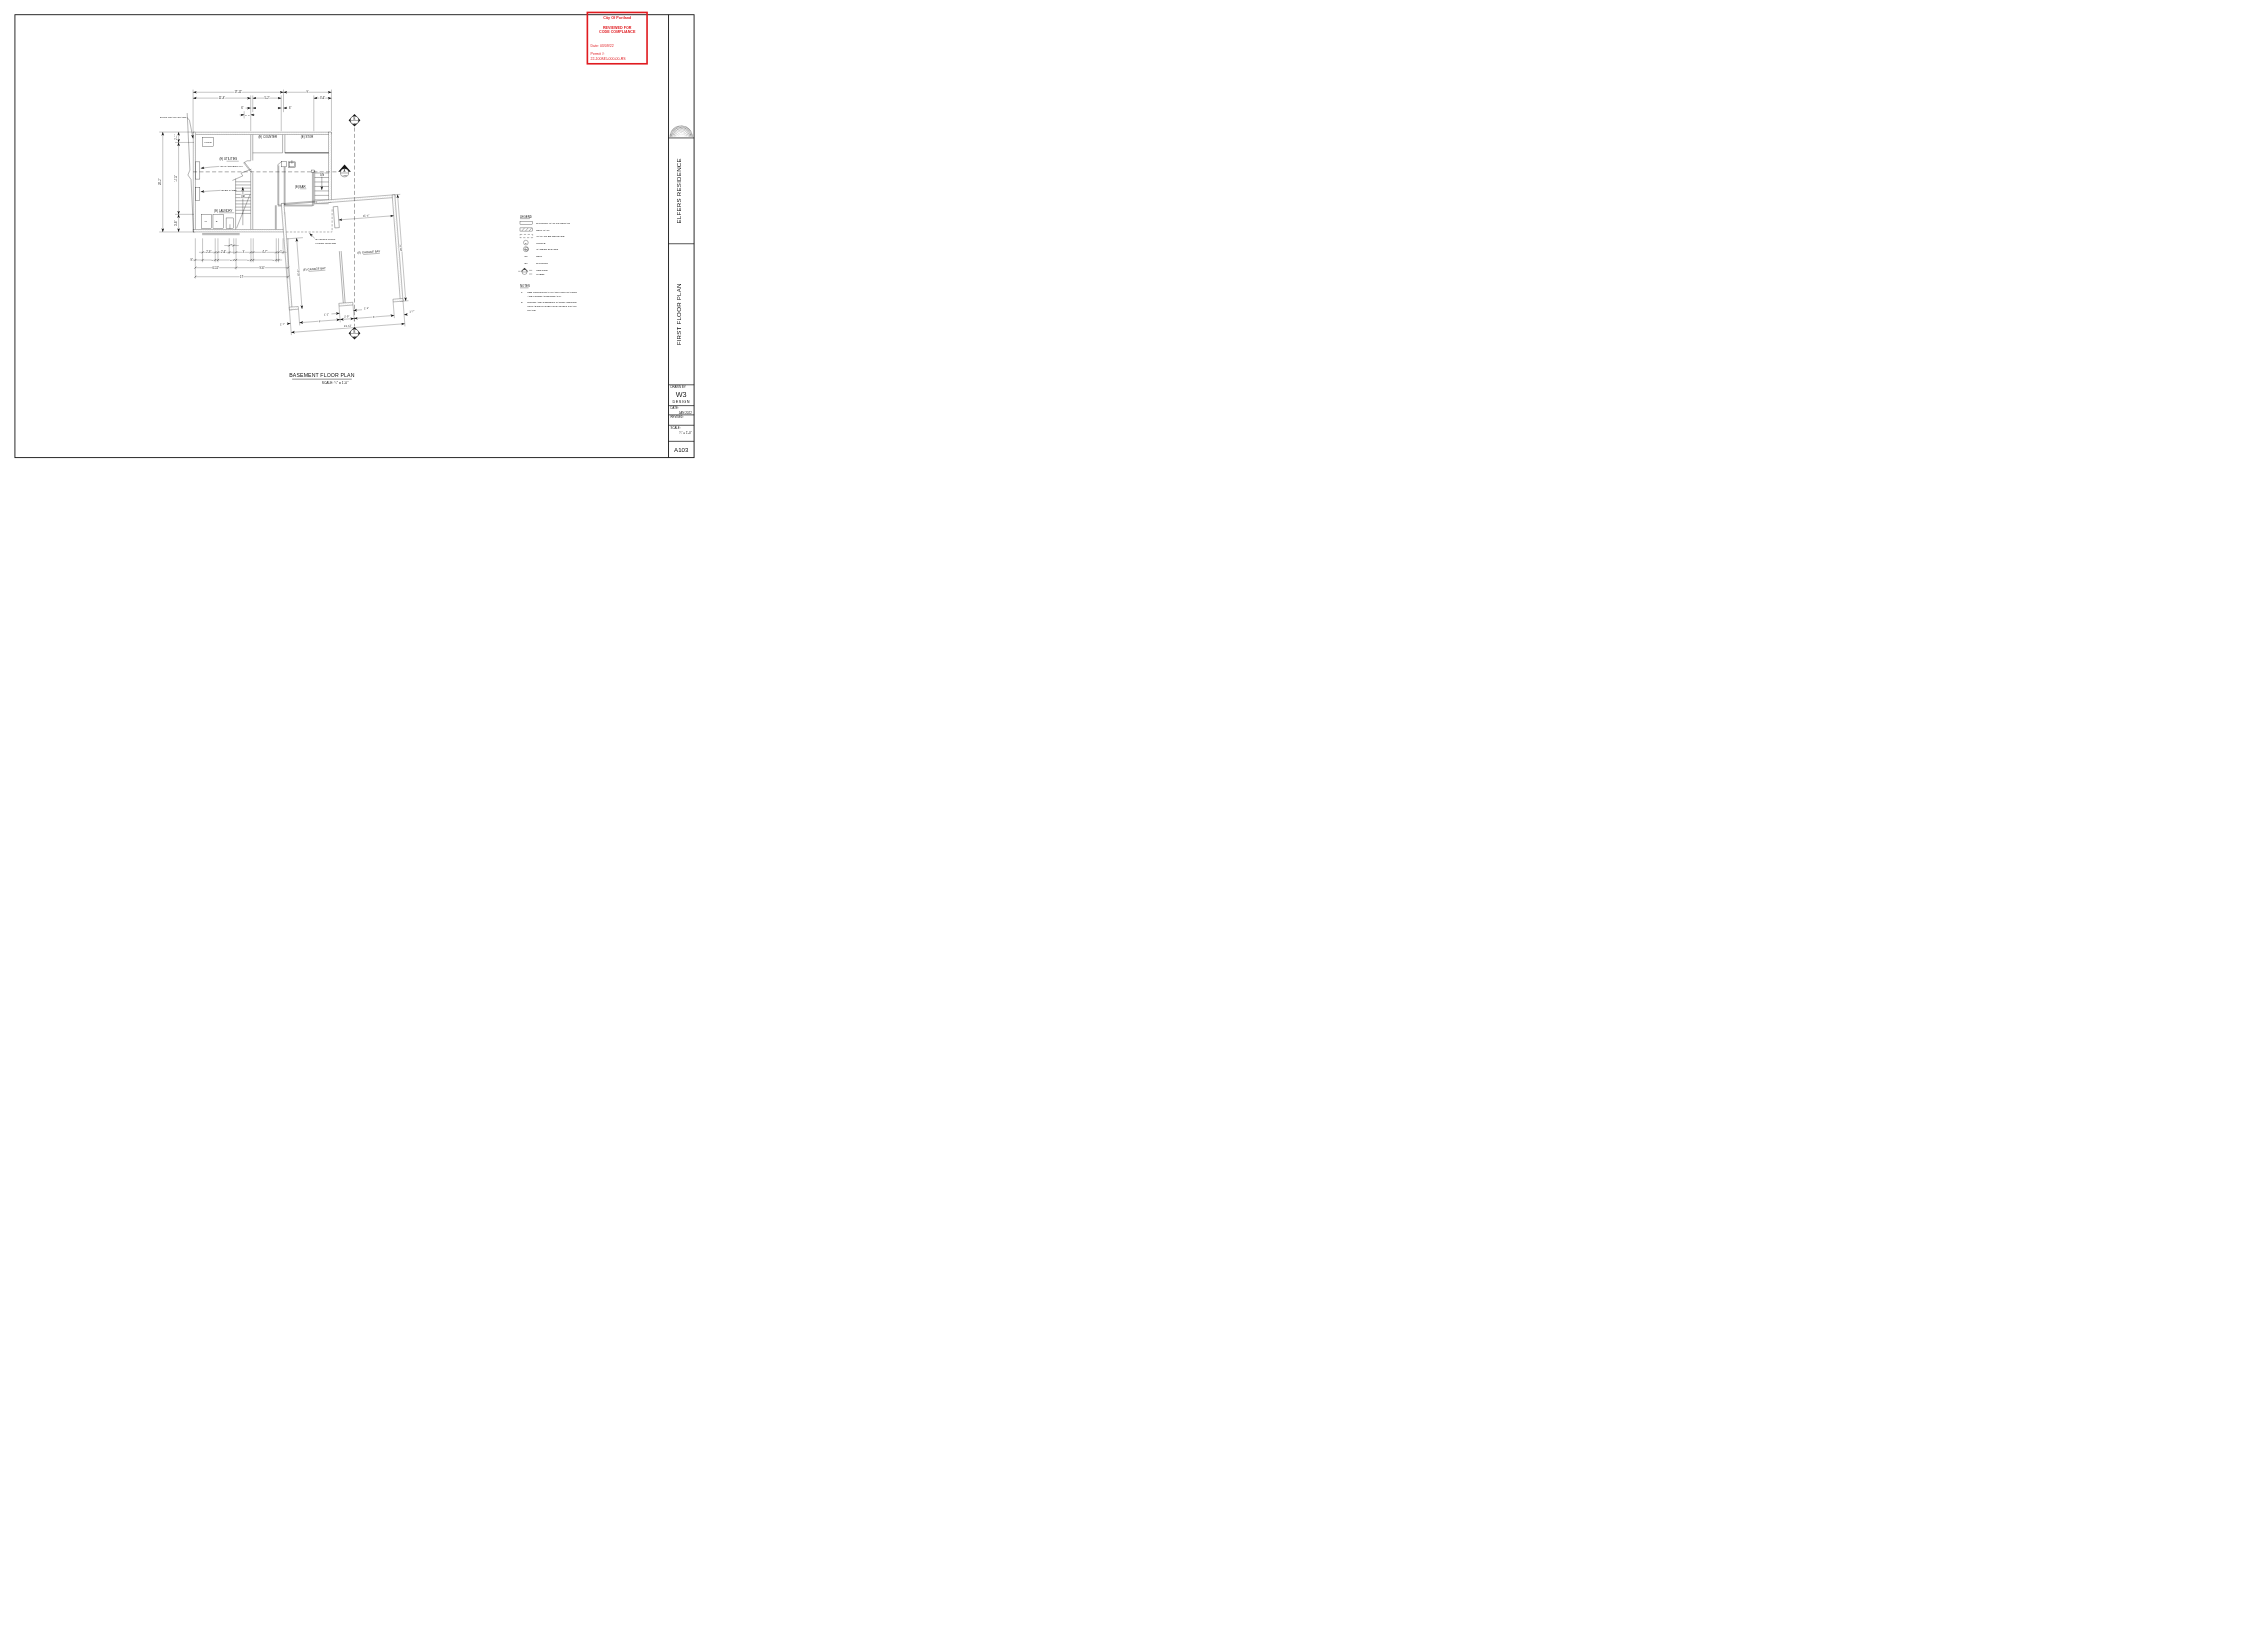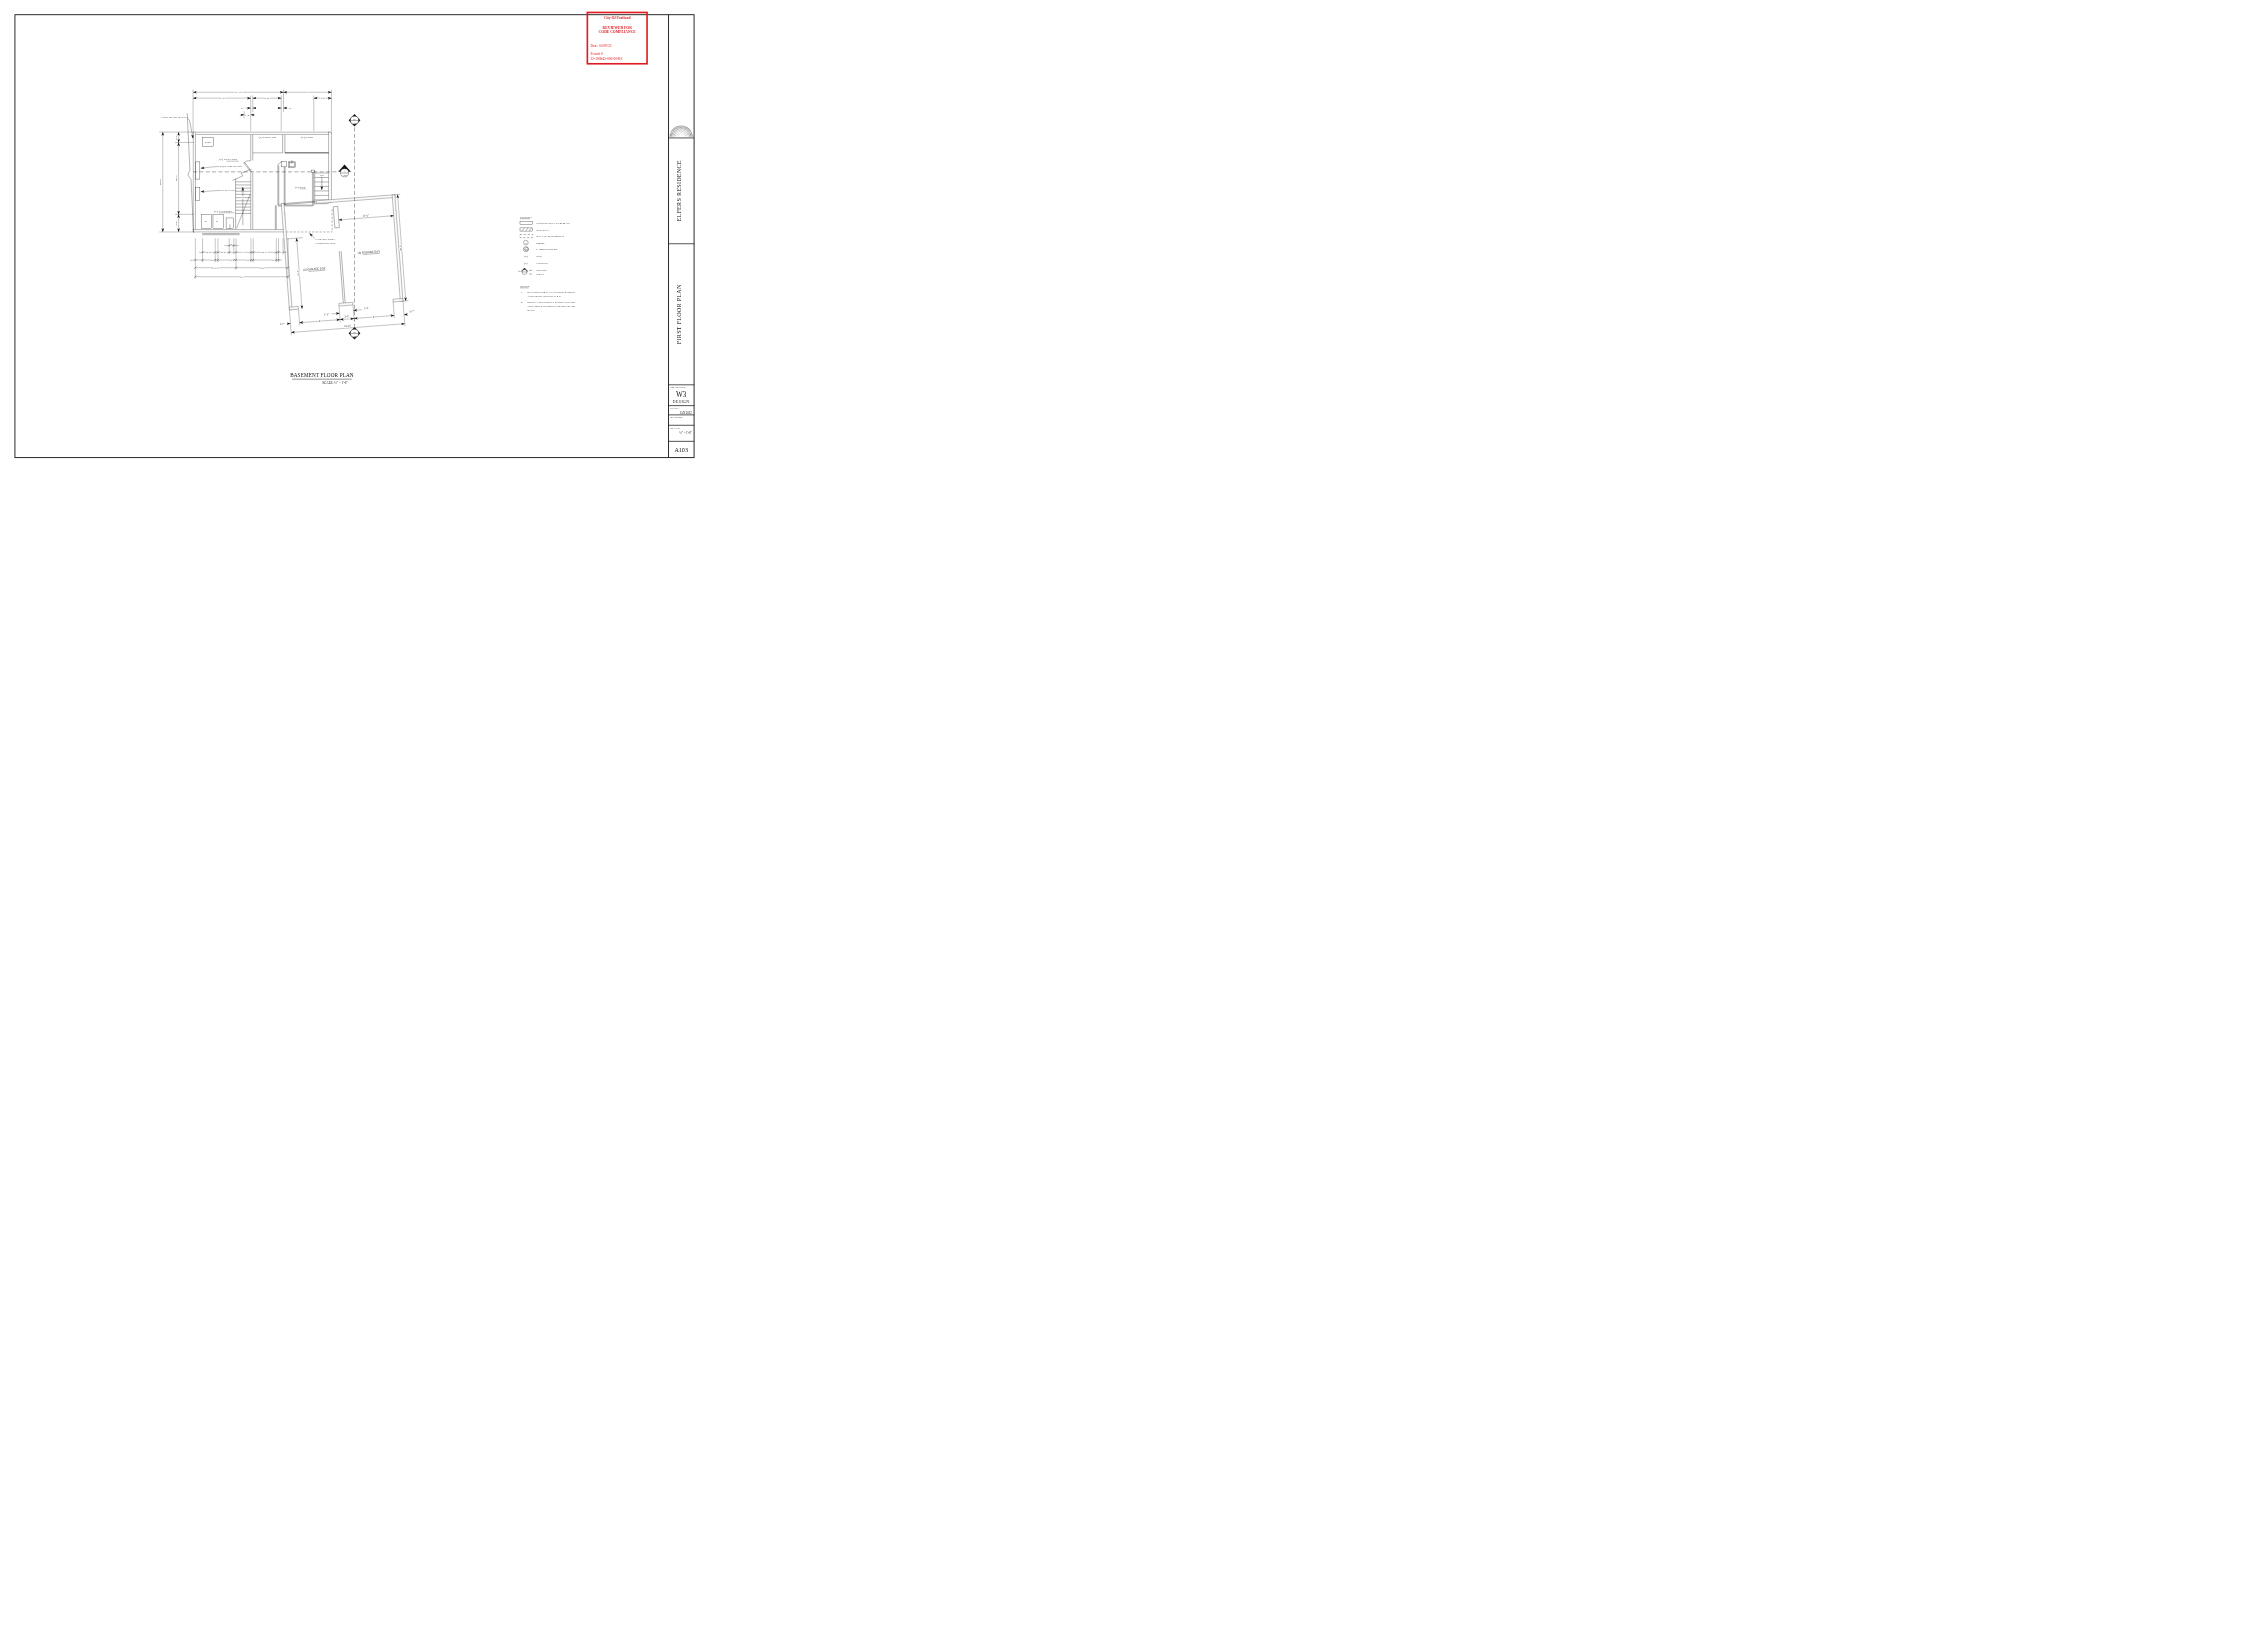--- a/index.html
+++ b/index.html
@@ -1,17 +1,17 @@
 <!DOCTYPE html>
 <html style="font-size:7.2px"><head>
 <meta charset="utf-8">
 <style>
   html,body{margin:0;padding:0;background:#ffffff;}
   .sheet{position:relative;width:709px;height:473px;background:#ffffff;overflow:hidden;
-         font-family:Liberation Serif, serif;}
+         font-family:Liberation Sans, sans-serif;}
   svg{position:absolute;left:0;top:0;}
   svg text{fill:#141414;}
   .rl{font-size:6.3px;}
   .rls{font-size:5.6px;}
   .dim{font-size:5.7px;paint-order:stroke;stroke:#ffffff;stroke-width:2.6px;fill:#141414;}
   .dimt{font-size:5.2px;paint-order:stroke;stroke:#ffffff;stroke-width:2.4px;fill:#141414;}
   .leg{font-size:5.6px;}
   .legt{font-size:6.4px;}
   .note{font-size:5.6px;}
   .ptitle{font-size:11.5px;letter-spacing:.3px;}

